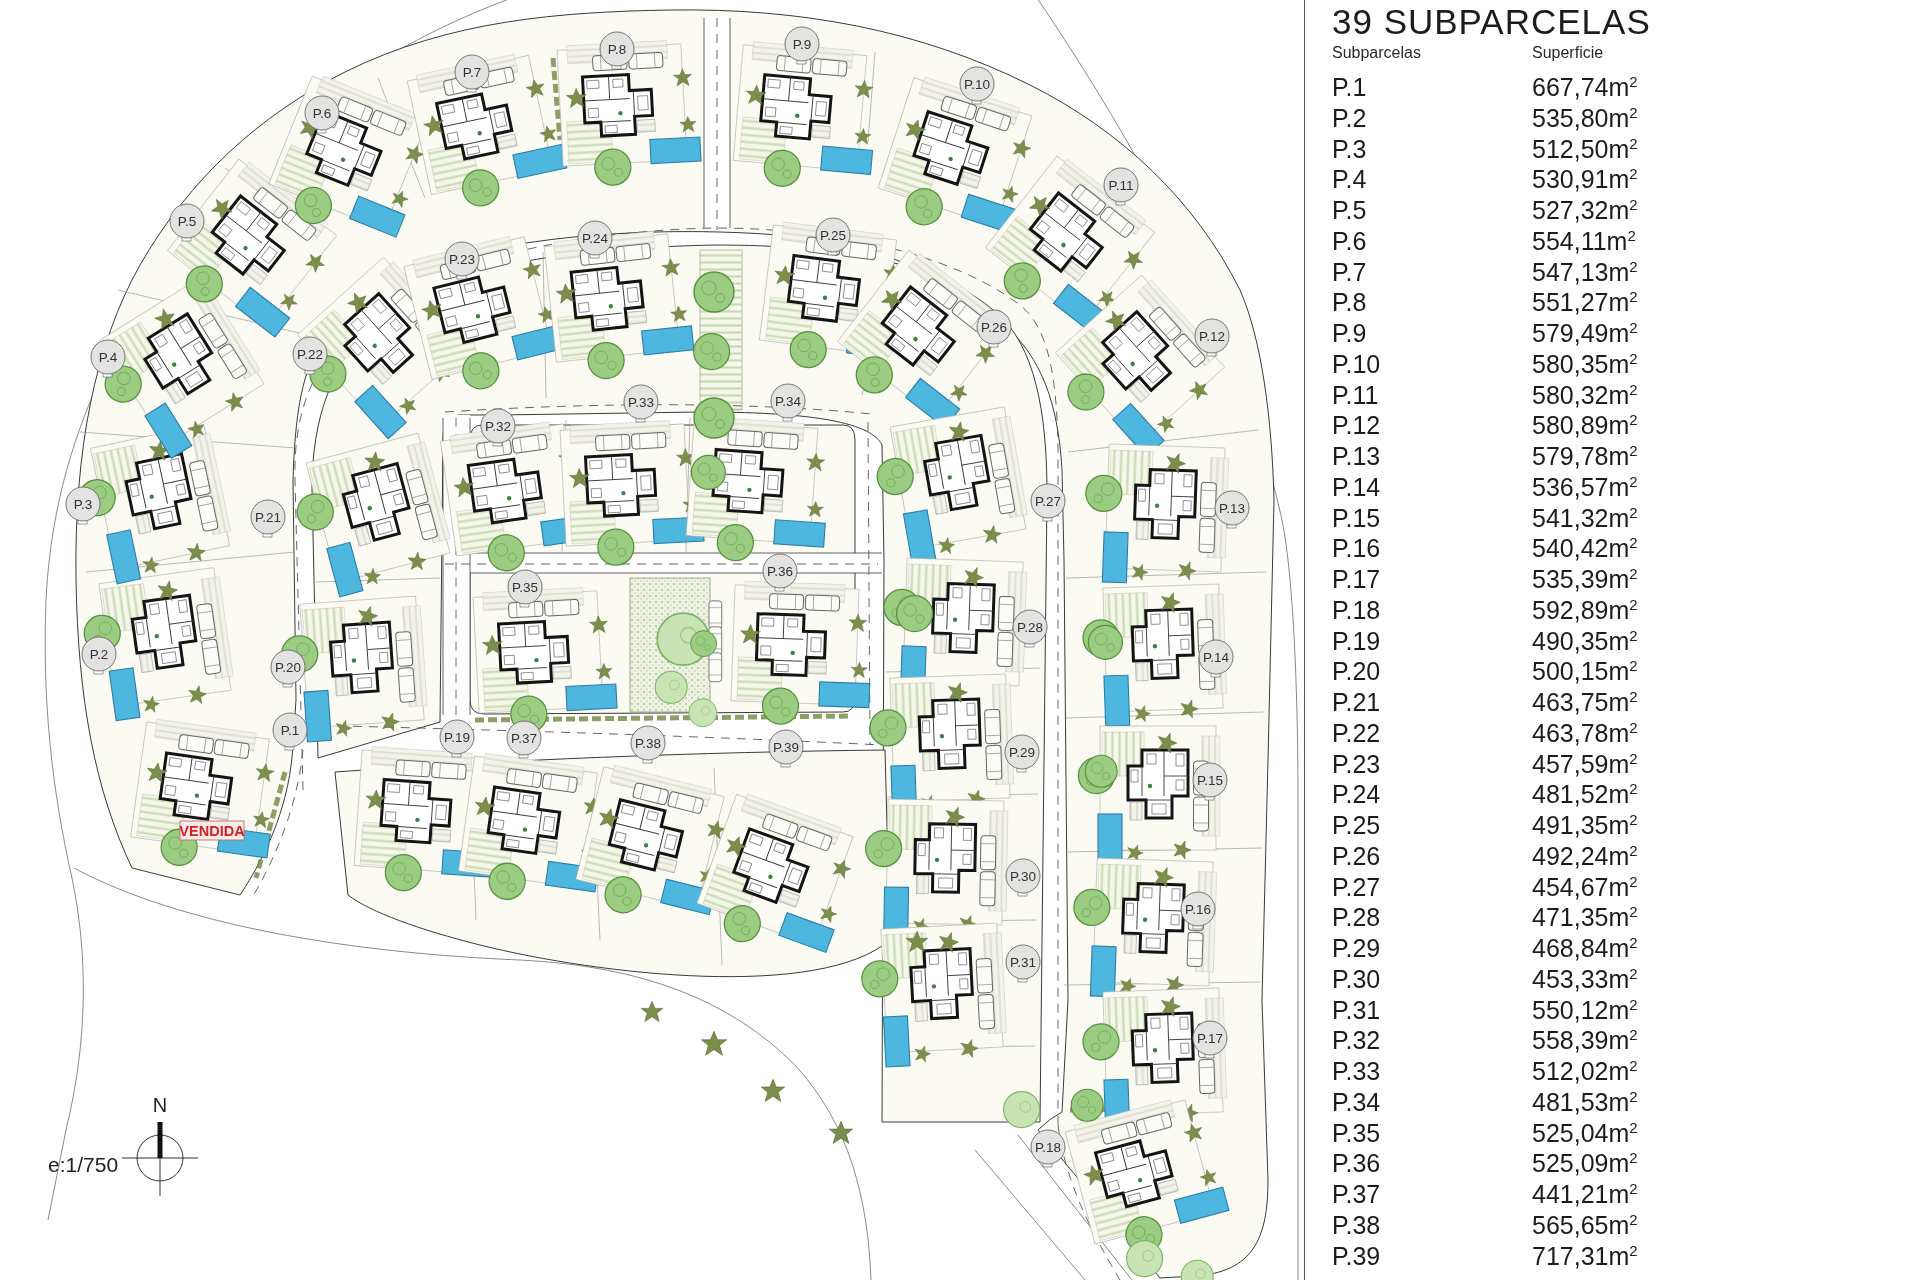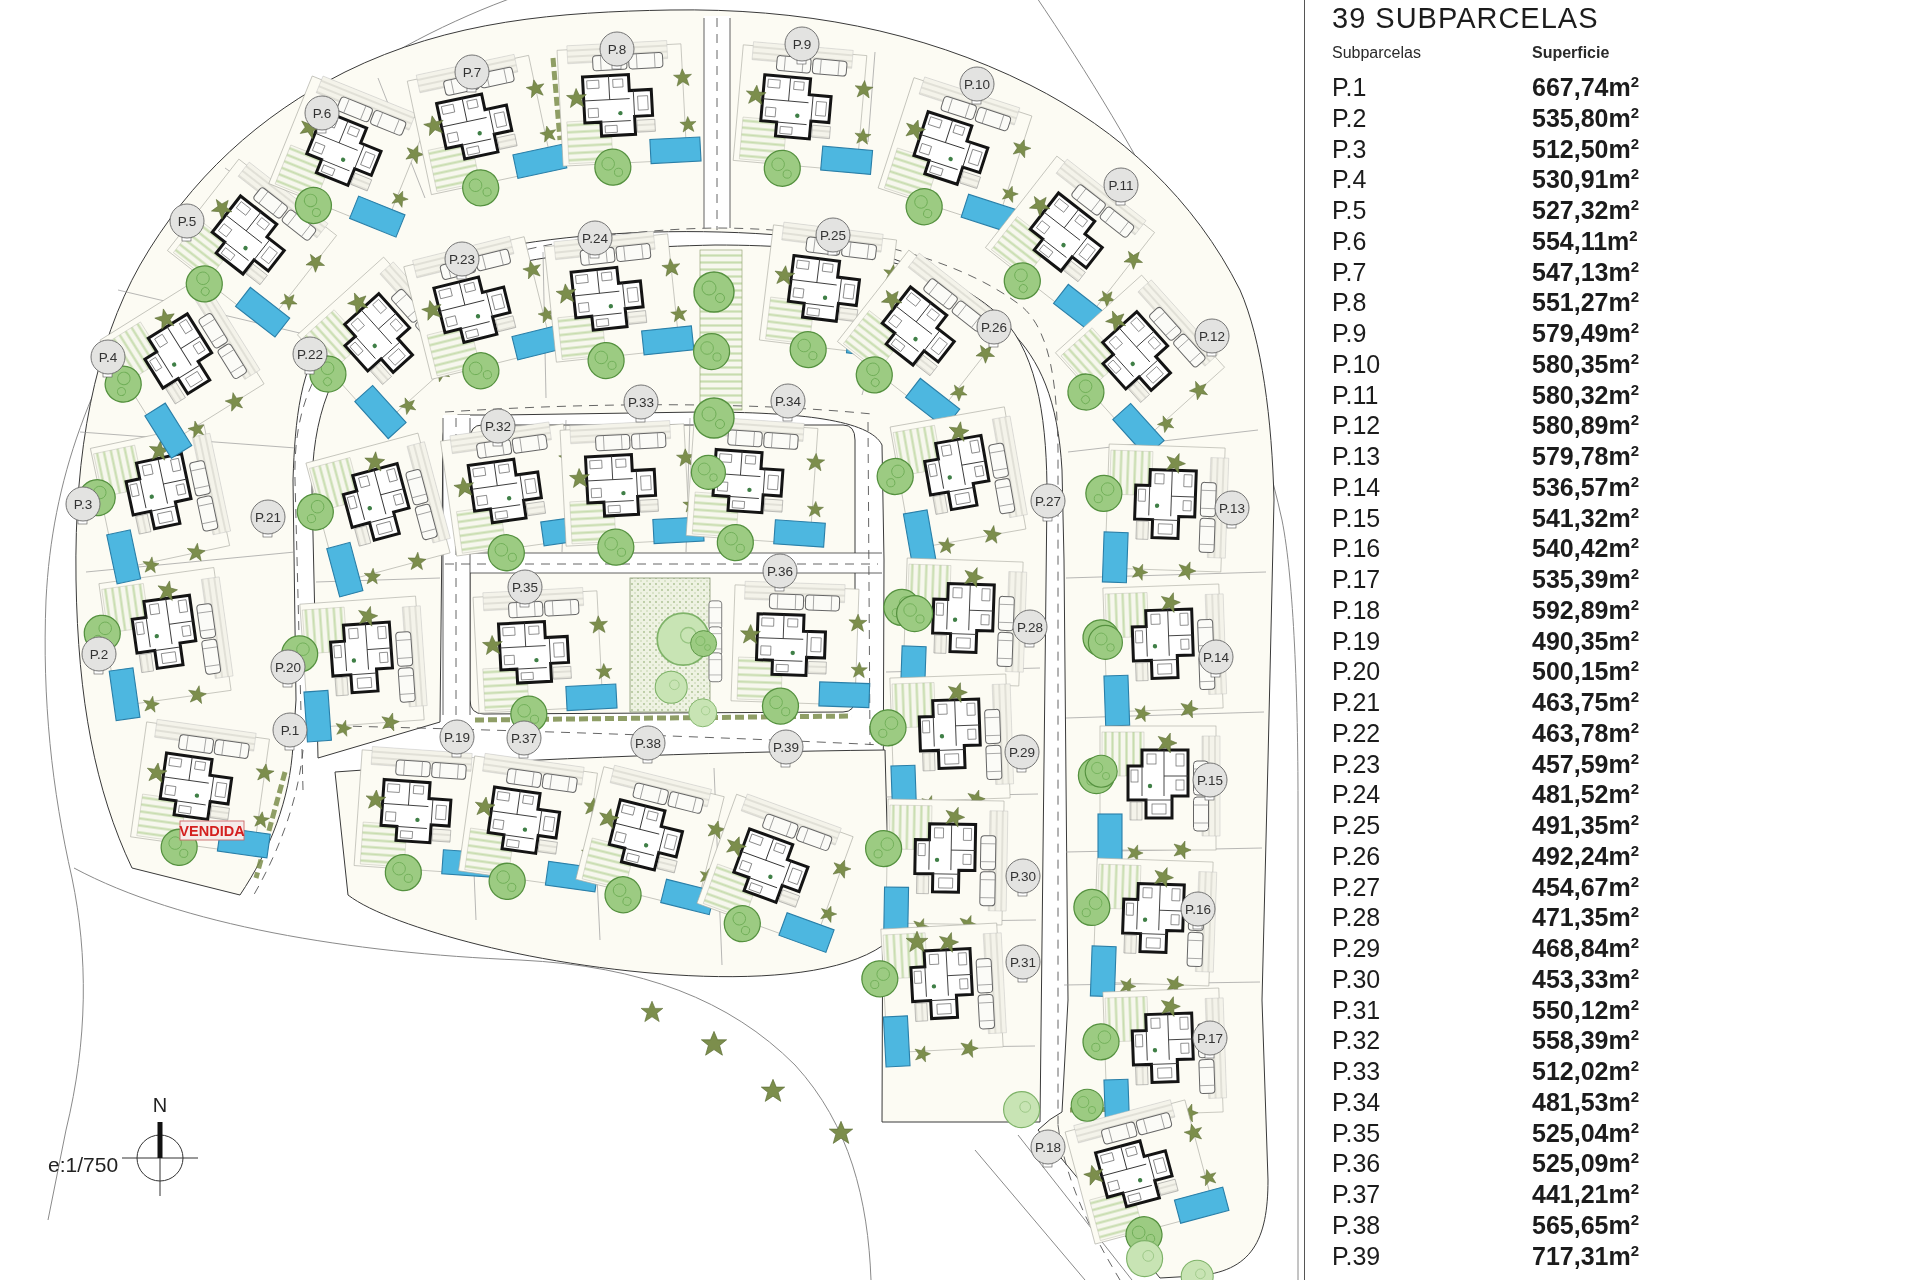--- a/index.html
+++ b/index.html
@@ -1,27 +1,27 @@
 <!DOCTYPE html>
 <html><head>
 <meta charset="utf-8">
 <style>
   html,body{margin:0;padding:0;background:#fff;}
   .stage{position:relative;width:1920px;height:1280px;background:#fff;overflow:hidden;
          font-family:"Liberation Sans",sans-serif;color:#1f1f1f;}
   .plan-wrap{position:absolute;left:0;top:0;width:1305px;height:1280px;}
   .divider{position:absolute;left:1304px;top:0;width:1px;height:1280px;background:#555;}
   .panel{position:absolute;left:1305px;top:0;width:615px;height:1280px;background:#fff;}
-  .panel-title{position:absolute;left:27px;top:2px;font-size:29px;letter-spacing:1px;color:#1c1c1c;}
+  .panel-title{position:absolute;left:27px;top:2px;font-size:35px;letter-spacing:1px;color:#1c1c1c;}
   .panel-cols{position:absolute;left:27px;top:44px;width:560px;font-size:16px;color:#2a2a2a;}
-  .panel-cols .c2{position:absolute;left:200px;top:0;font-weight:bold;}
+  .panel-cols .c2{position:absolute;left:200px;top:0;}
   .rows{position:absolute;left:27px;top:72px;width:560px;}
   .row{position:relative;height:30.75px;font-size:25px;color:#1c1c1c;}
   .row .pl{position:absolute;left:0;top:1px;}
-  .row .pv{position:absolute;left:200px;top:1px;font-weight:bold;}
+  .row .pv{position:absolute;left:200px;top:1px;}
   .row sup{font-size:60%;}
 </style>
 </head>
 <body>
 
 <div class="stage">
 
   <div class="plan-wrap">
     <svg id="plansvg" width="1305" height="1280" viewBox="0 0 1305 1280">
         <defs>

